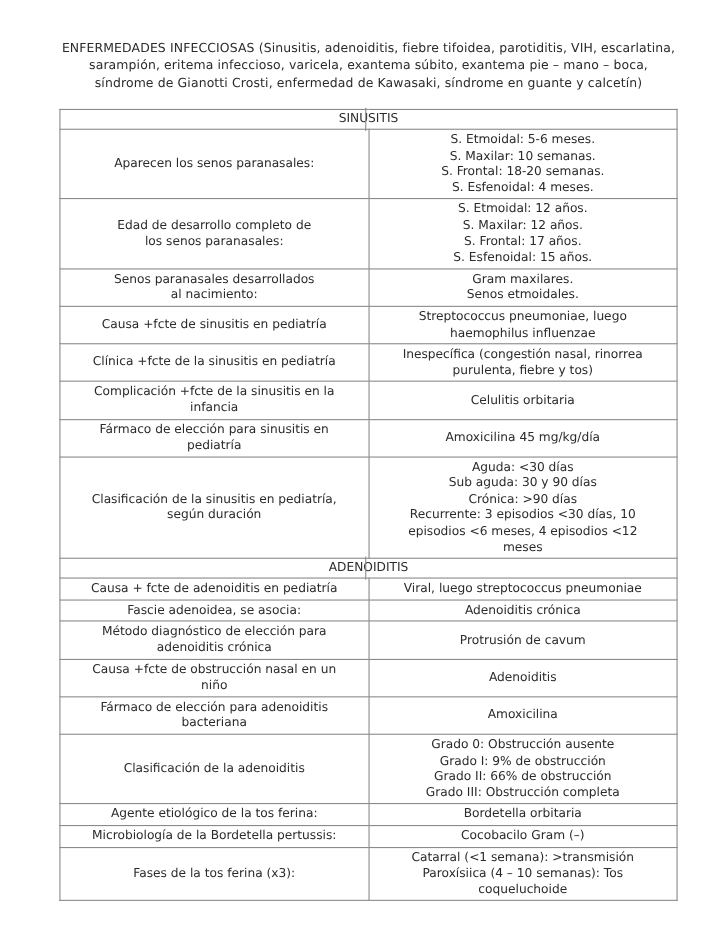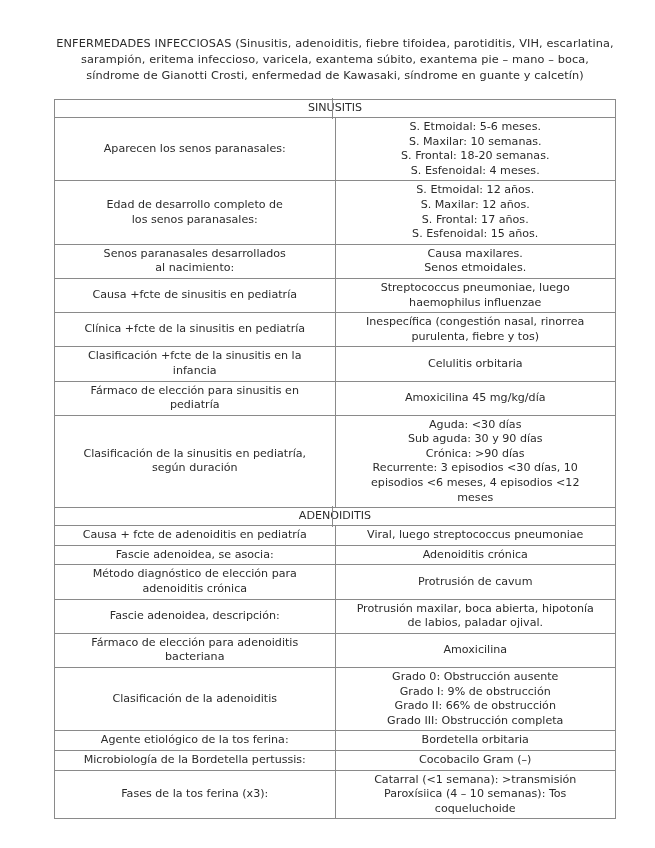--- a/index.html
+++ b/index.html
@@ -104,35 +104,35 @@
           <td class="col-term multi">Edad de desarrollo completo de
 los senos paranasales:</td>
           <td class="col-def multi">S. Etmoidal: 12 años.
 S. Maxilar: 12 años.
 S. Frontal: 17 años.
 S. Esfenoidal: 15 años.</td>
         </tr>
         <tr>
           <td class="col-term multi">Senos paranasales desarrollados
 al nacimiento:</td>
-          <td class="col-def multi">Causa maxilares.
+          <td class="col-def multi">Gram maxilares.
 Senos etmoidales.</td>
         </tr>
         <tr>
           <td class="col-term multi">Causa +fcte de sinusitis en pediatría</td>
           <td class="col-def multi">Streptococcus pneumoniae, luego
 haemophilus influenzae</td>
         </tr>
         <tr>
           <td class="col-term multi">Clínica +fcte de la sinusitis en pediatría</td>
           <td class="col-def multi">Inespecífica (congestión nasal, rinorrea
 purulenta, fiebre y tos)</td>
         </tr>
         <tr>
-          <td class="col-term multi">Clasificación +fcte de la sinusitis en la
+          <td class="col-term multi">Complicación +fcte de la sinusitis en la
 infancia</td>
           <td class="col-def multi">Celulitis orbitaria</td>
         </tr>
         <tr>
           <td class="col-term multi">Fármaco de elección para sinusitis en
 pediatría</td>
           <td class="col-def multi">Amoxicilina 45 mg/kg/día</td>
         </tr>
         <tr>
           <td class="col-term multi">Clasificación de la sinusitis en pediatría,
@@ -156,23 +156,23 @@
         <tr>
           <td class="col-term multi">Fascie adenoidea, se asocia:</td>
           <td class="col-def multi">Adenoiditis crónica</td>
         </tr>
         <tr>
           <td class="col-term multi">Método diagnóstico de elección para
 adenoiditis crónica</td>
           <td class="col-def multi">Protrusión de cavum</td>
         </tr>
         <tr>
-          <td class="col-term multi">Fascie adenoidea, descripción:</td>
-          <td class="col-def multi">Protrusión maxilar, boca abierta, hipotonía
-de labios, paladar ojival.</td>
+          <td class="col-term multi">Causa +fcte de obstrucción nasal en un
+niño</td>
+          <td class="col-def multi">Adenoiditis</td>
         </tr>
         <tr>
           <td class="col-term multi">Fármaco de elección para adenoiditis
 bacteriana</td>
           <td class="col-def multi">Amoxicilina</td>
         </tr>
         <tr>
           <td class="col-term multi">Clasificación de la adenoiditis</td>
           <td class="col-def multi">Grado 0: Obstrucción ausente
 Grado I: 9% de obstrucción

